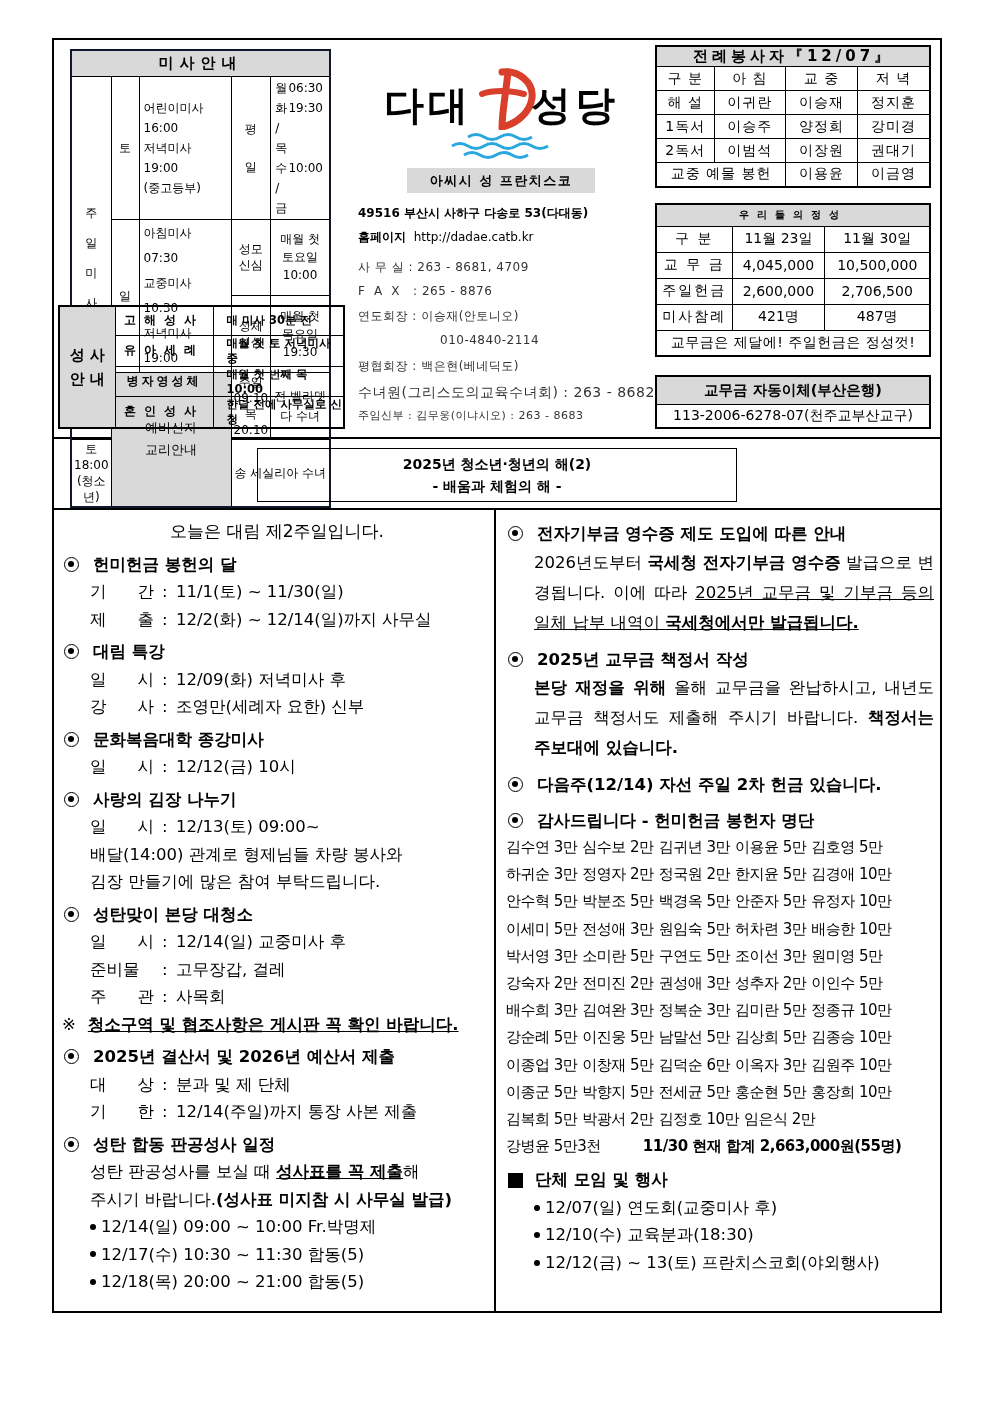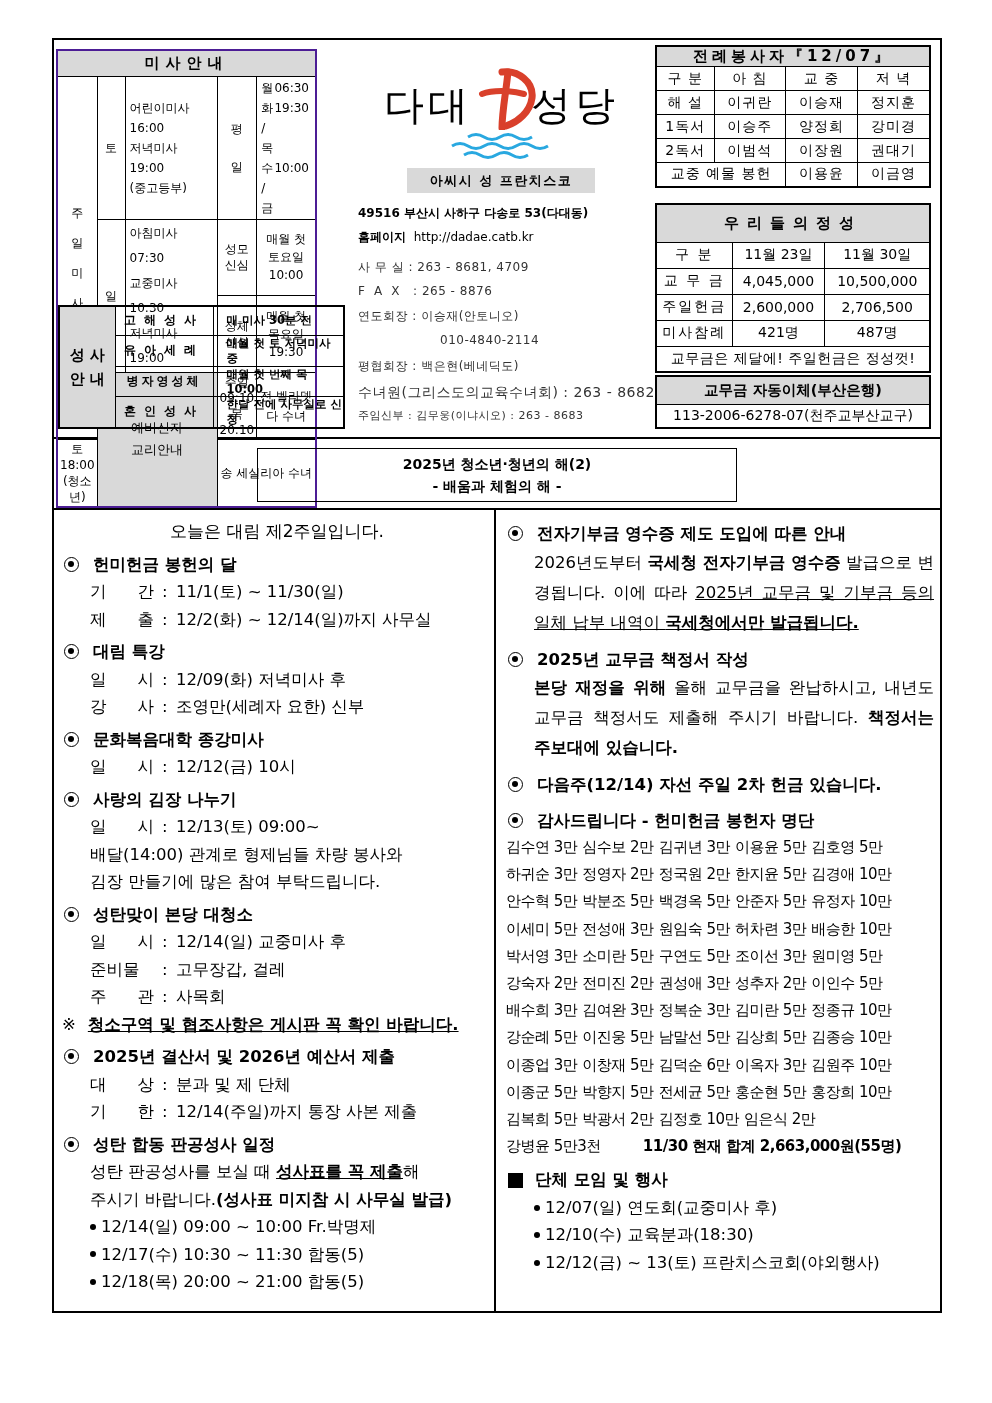--- a/index.html
+++ b/index.html
@@ -9,49 +9,49 @@
   .frame { position: absolute; left: 52px; top: 38px; width: 890px; height: 1275px; border: 2px solid #000; }
   .hdr-sep { position: absolute; left: 52px; top: 437px; width: 890px; height: 2px; background: #000; }
   .theme-sep { position: absolute; left: 52px; top: 508px; width: 890px; height: 2px; background: #000; }
   .col-sep { position: absolute; left: 494px; top: 509px; width: 2px; height: 804px; background: #000; }
 
   table { border-collapse: collapse; }
   td, th { border: 1px solid #000; text-align: center; vertical-align: middle; font-weight: normal; }
   .gray { background: #d9d9d9; }
 
   
-  .mass { position: absolute; left: 56px; top: 49px; width: 261px; border: 2px solid #4c1d95; font-size: 12px; }
+  .mass { position: absolute; left: 70px; top: 49px; width: 261px; border: 2px solid #0f172a; font-size: 12px; }
   .mass th { font-size: 15px; font-weight: bold; height: 26px; letter-spacing: 6px; }
   .mass td { padding: 1px 2px; line-height: 20px; }
   .mass .left { text-align: left; padding-left: 4px; }
   .mass .vert { line-height: 30px; }
 
   .sac { position: absolute; left: 58px; top: 305px; width: 287px; border: 2px solid #000; font-size: 12px; }
   .sac td { height: 29px; }
   .sac .big { font-size: 15px; font-weight: bold; line-height: 24px; }
   .sac .spaced { letter-spacing: 8px; font-weight: bold; }
   .sac .val { text-align: left; padding-left: 13px; font-size: 11.5px; font-weight: bold; }
 
   
   .logo { position: absolute; left: 378px; top: 68px; width: 250px; height: 90px; }
-  .logo-text { position: absolute; top: 10px; font-size: 40px; font-weight: normal; letter-spacing: 4px; }
+  .logo-text { position: absolute; top: 10px; font-size: 40px; font-weight: bold; letter-spacing: 4px; }
   .logo-left { left: 6px; }
   .logo-right { left: 153px; }
   .patron { position: absolute; left: 407px; top: 168px; width: 188px; height: 25px; background: #d9d9d9; font-size: 13px; font-weight: bold; text-align: center; line-height: 25px; letter-spacing: 1.5px; }
   .info { position: absolute; left: 358px; font-size: 12px; white-space: nowrap; }
   .info.bold { font-weight: bold; }
   .info.light { color: #333; letter-spacing: 0.5px; }
 
   
   .servers { position: absolute; left: 655px; top: 45px; width: 276px; border: 2px solid #000; font-size: 14px; }
   .servers th { font-size: 15px; font-weight: bold; height: 18px; letter-spacing: 4px; }
   .servers td { height: 24px; letter-spacing: 1px; }
 
   .offer { position: absolute; left: 655px; top: 203px; width: 276px; border: 2px solid #000; font-size: 14px; }
-  .offer th { font-size: 15px; font-weight: bold; height: 38px; letter-spacing: 8px; }
+  .offer th { font-size: 10px; font-weight: bold; height: 22px; letter-spacing: 8px; }
   .offer td { height: 26px; }
   .offer .lbl { letter-spacing: 2px; }
   .offer .note { letter-spacing: 0.5px; }
 
   .bank { position: absolute; left: 655px; top: 375px; width: 276px; border: 2px solid #000; font-size: 14px; }
   .bank th { font-weight: bold; height: 28px; font-size: 14.5px; }
   .bank td { height: 24px; }
 
   
   .theme { position: absolute; left: 257px; top: 448px; width: 480px; height: 54px; border: 1.5px solid #000; text-align: center; font-weight: bold; font-size: 14px; line-height: 22px; padding-top: 4px; }

